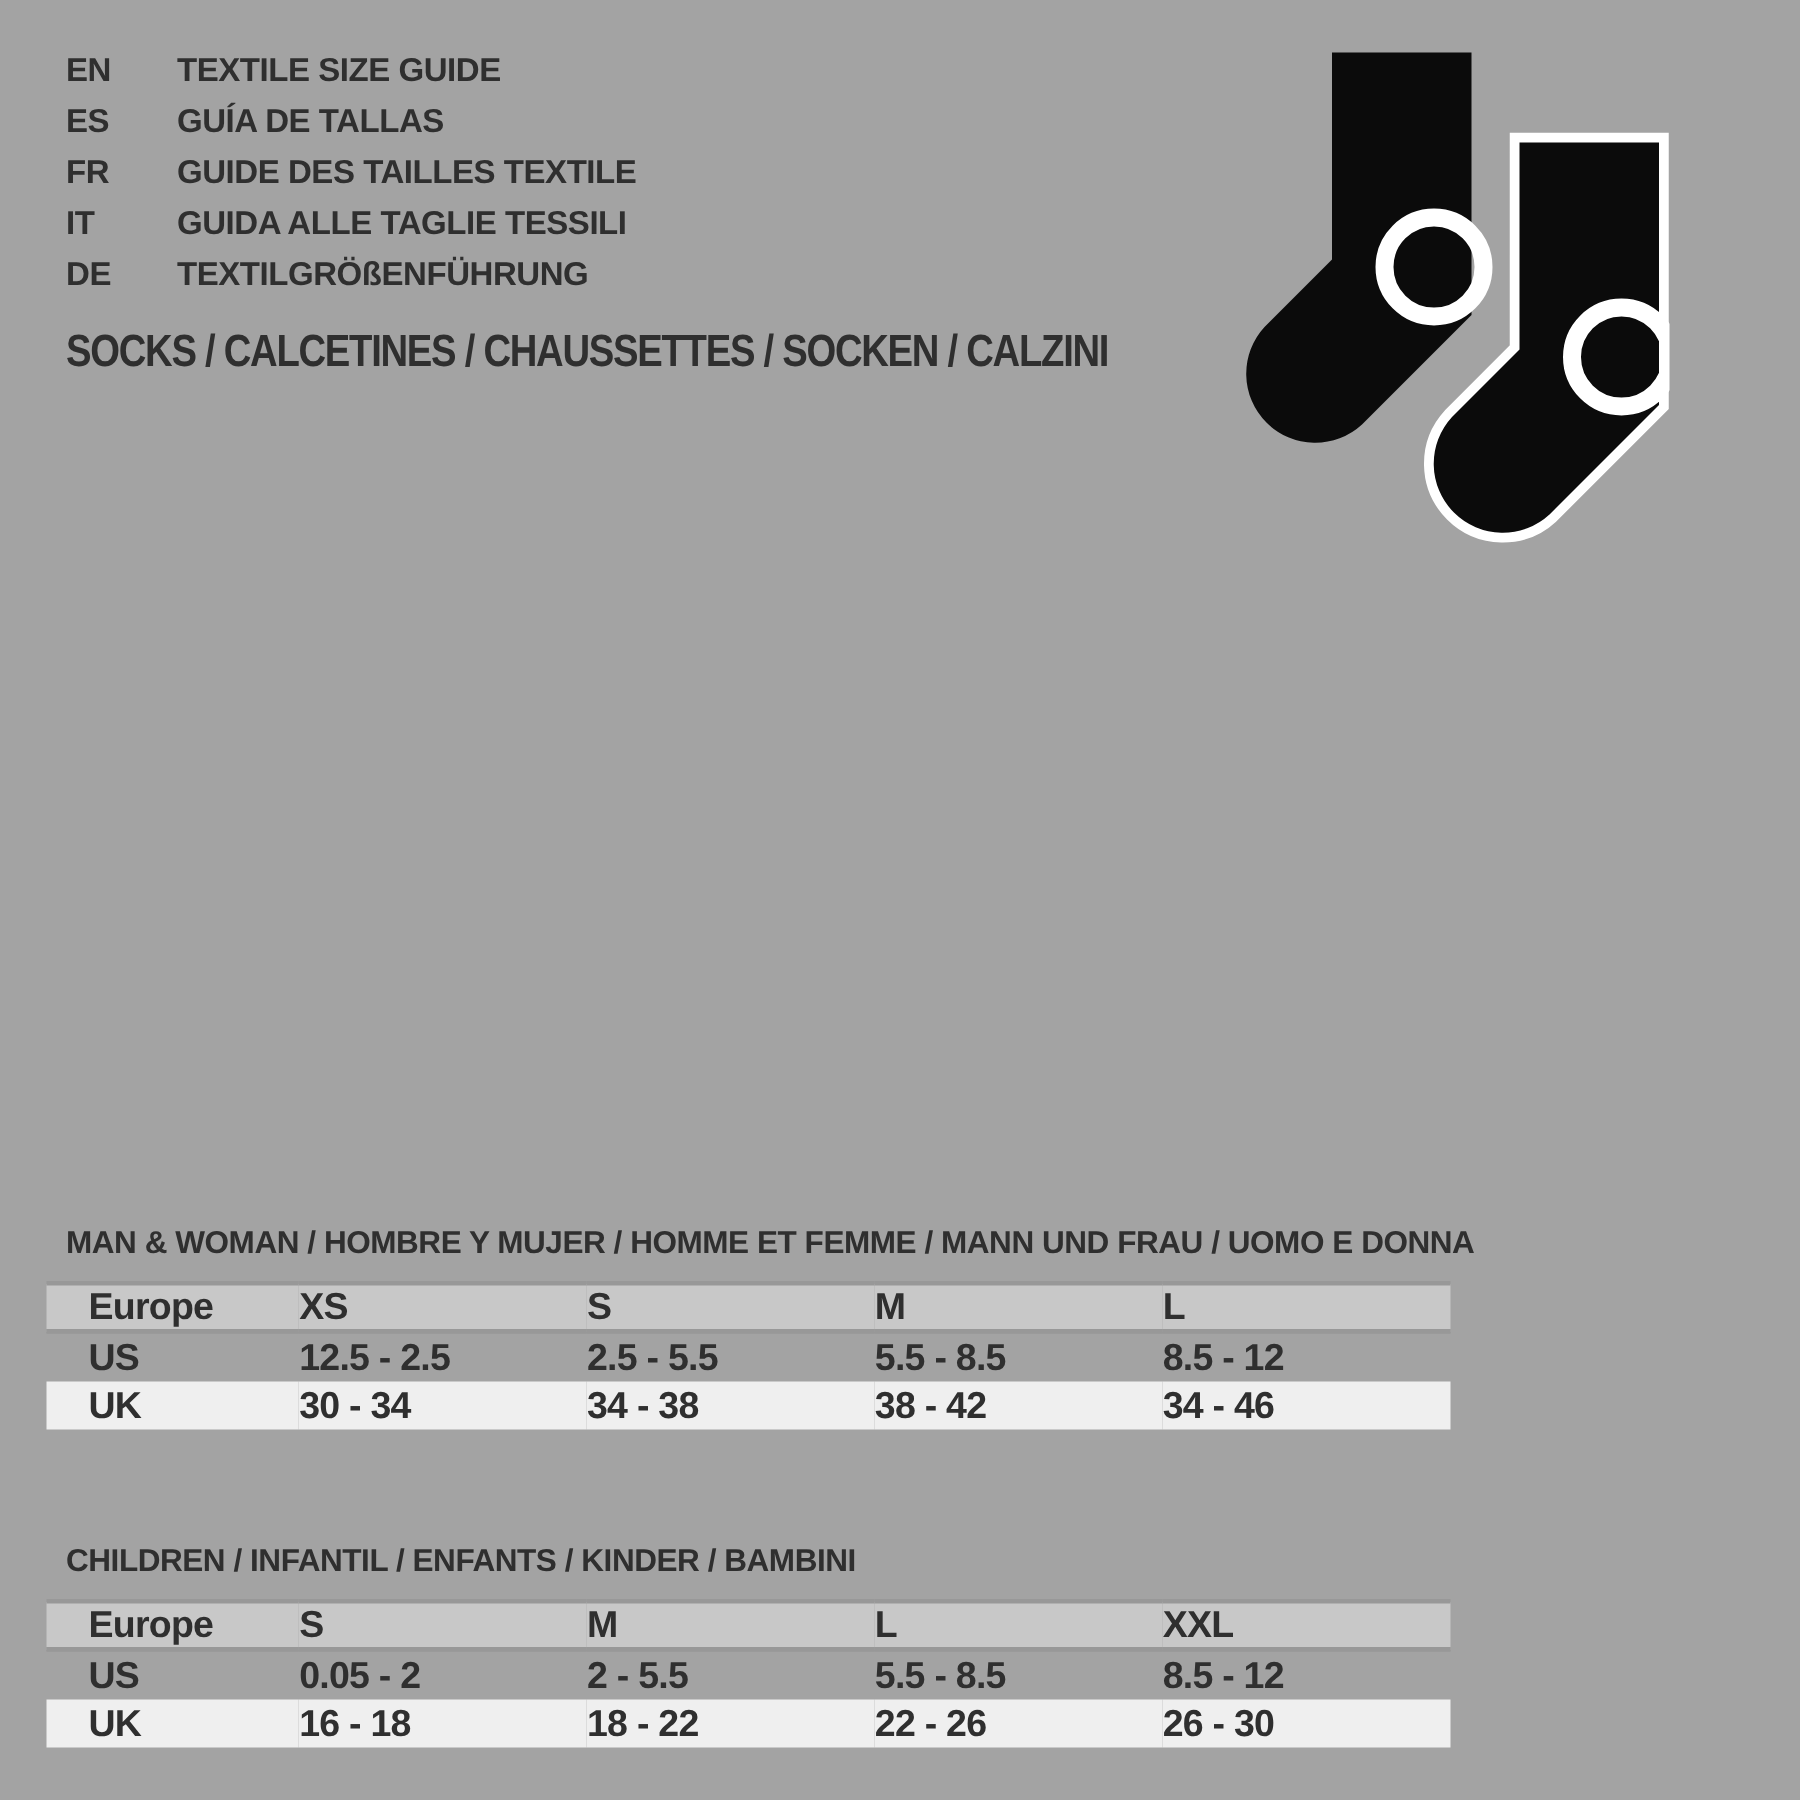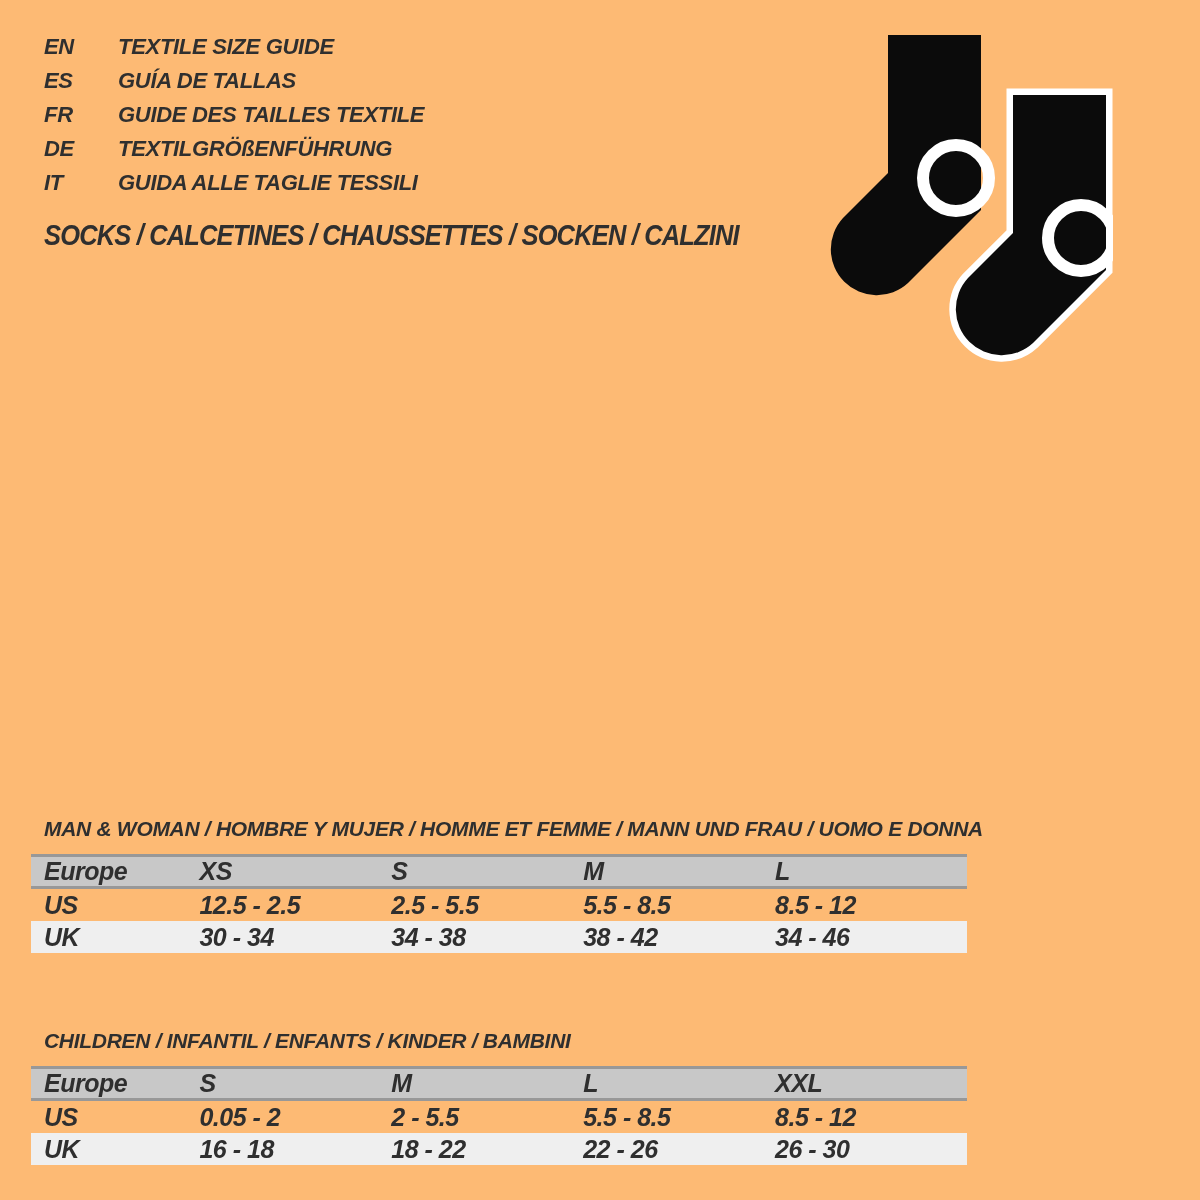--- a/index.html
+++ b/index.html
@@ -1,20 +1,19 @@
 <!DOCTYPE html>
 <html style="--color-text: #2f2f2f; --color-header-bg: #c8c8c8; --color-header-border: #989898; --color-row-alt: #efefef; --color-icon: #0b0b0b;"><head>
 <meta charset="utf-8">
 <style>
   html,body { margin:0; padding:0; background:#ffffff; }
   .page {
-    position:relative; width:1200px; height:1200px; background:#fdba74; overflow:hidden;
+    position:relative; width:1200px; height:1200px; background:#a3a3a3; overflow:hidden;
     font-family:"Liberation Sans","DejaVu Sans",sans-serif; font-weight:700;
     color:var(--color-text,#2f2f2f);
-    font-style:italic;
     -webkit-font-smoothing:antialiased;
   }
 
   
   .lang-block { position:absolute; left:44px; top:30px; }
   .lang-row { display:flex; line-height:34px; font-size:22px; letter-spacing:-0.3px; }
   .lang-code { width:74px; flex:0 0 74px; }
   .lang-label { white-space:nowrap; }
 
   
@@ -42,21 +41,21 @@
     font-size:25px; letter-spacing:-0.5px;
   }
   table.size-table col.label-col { width:18%; }
   table.size-table th {
     background:var(--color-header-bg,#c8c8c8);
     border-top:3px solid var(--color-header-border,#989898);
     border-bottom:3px solid var(--color-header-border,#989898);
     height:28px; text-align:left; font-weight:700; padding:0;
   }
   table.size-table td { height:32px; font-weight:700; padding:0; }
-  table.size-table .label-cell { text-align:left; padding-left:13px; }
+  table.size-table .label-cell { text-align:left; padding-left:28px; }
   table.size-table tbody tr.alt { background:var(--color-row-alt,#efefef);margin-left:15px; }
 </style>
 </head>
 <body>
 
 <div class="page">
 
   <div class="lang-block">
     <div class="lang-row">
       <span class="lang-code">EN</span>
@@ -64,26 +63,26 @@
     </div>
     <div class="lang-row">
       <span class="lang-code">ES</span>
       <span class="lang-label">GUÍA DE TALLAS</span>
     </div>
     <div class="lang-row">
       <span class="lang-code">FR</span>
       <span class="lang-label">GUIDE DES TAILLES TEXTILE</span>
     </div>
     <div class="lang-row">
+      <span class="lang-code">IT</span>
+      <span class="lang-label">GUIDA ALLE TAGLIE TESSILI</span>
+    </div>
+    <div class="lang-row">
       <span class="lang-code">DE</span>
       <span class="lang-label">TEXTILGRÖßENFÜHRUNG</span>
-    </div>
-    <div class="lang-row">
-      <span class="lang-code">IT</span>
-      <span class="lang-label">GUIDA ALLE TAGLIE TESSILI</span>
     </div>
   </div>
 
   <div class="category-title">SOCKS / CALCETINES / CHAUSSETTES / SOCKEN / CALZINI</div>
 
   <svg class="socks-art" viewBox="0 0 300 345" xmlns="http://www.w3.org/2000/svg" aria-hidden="true">
     <defs>
       <path id="sock-shape" d="M75,10 H168 V185 L95,258 A46,46 0 0 1 30,193 L75,148 Z"></path>
     </defs>
 

